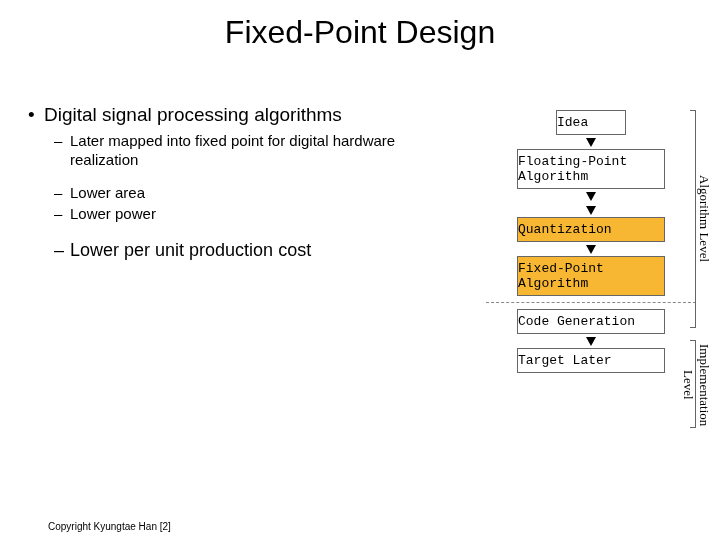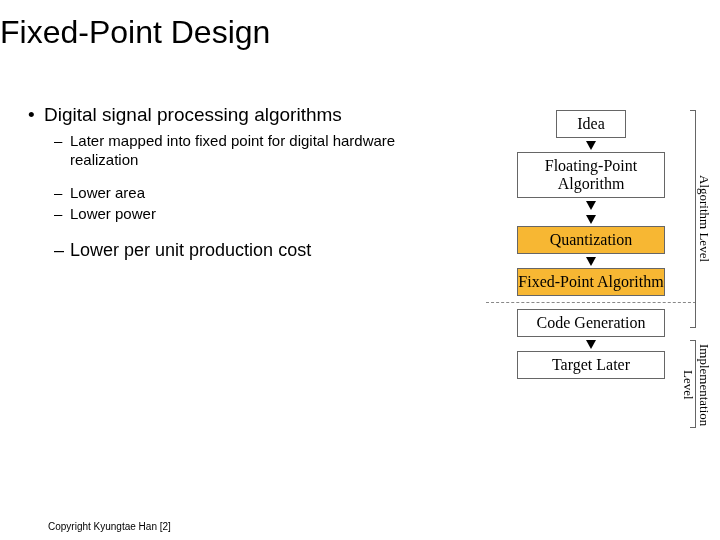--- a/index.html
+++ b/index.html
@@ -9,20 +9,21 @@
     height: 540px;
     background: #fff;
     font-family: Arial, Helvetica, sans-serif;
     color: #000;
     position: relative;
     overflow: hidden;
   }
   .slide { width: 720px; height: 540px; position: relative; }
   .title {
     font-size: 32px;
+    text-align: center;
     margin-top: 14px;
     margin-bottom: 1px;
     font-weight: normal;
   }
   .content {
     position: absolute;
     left: 28px;
     top: 86px;
     width: 420px;
   }
@@ -69,23 +70,22 @@
   .spacer-md { height: 8px; }
 
   .diagram {
     position: absolute;
     right: 24px;
     top: 96px;
     width: 210px;
   }
   .box {
     border: 1px solid #666;
-    text-align: center;
-    font-family: Liberation Serif, serif;
-    font-size: 16px;
+    font-family: Liberation Mono, monospace;
+    font-size: 13px;
     padding: 4px 0;
     background: #fff;
     width: 148px;
     margin: 0 auto;
   }
   .box.orange { background: #f7b733; }
   .arrow {
     width: 0; height: 0;
     margin: 0 auto;
     border-left: 5px solid transparent;

